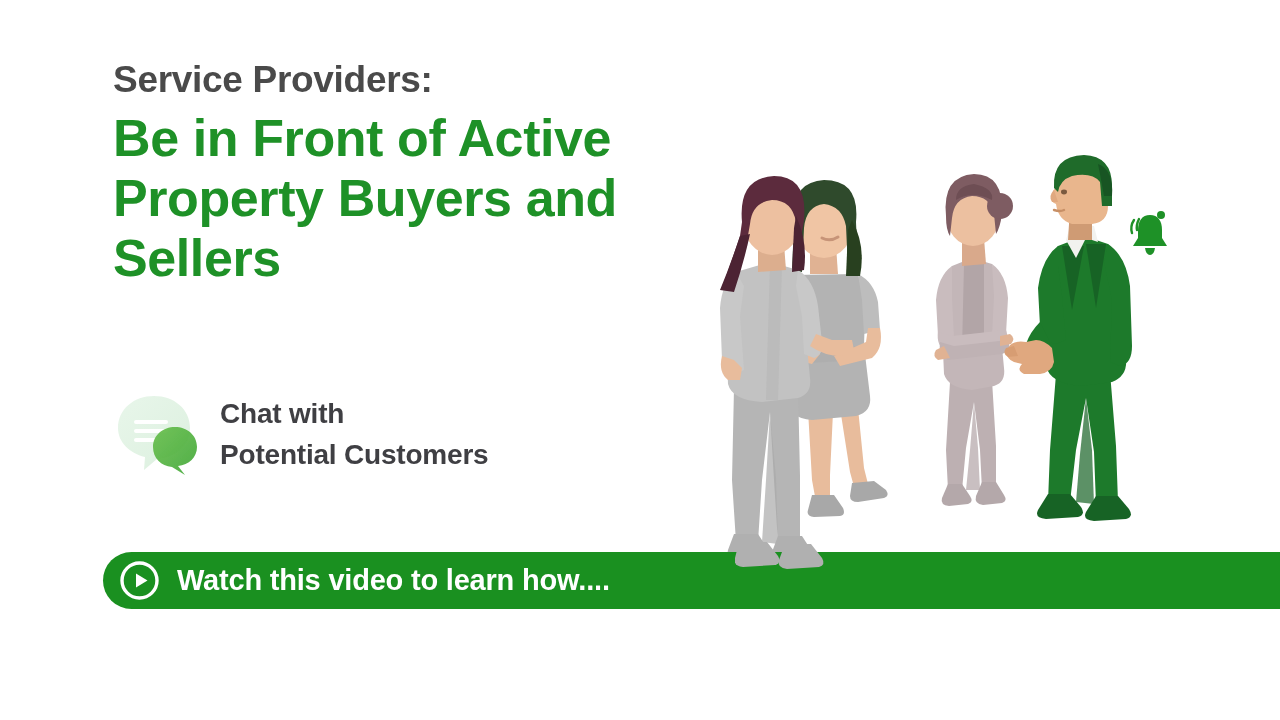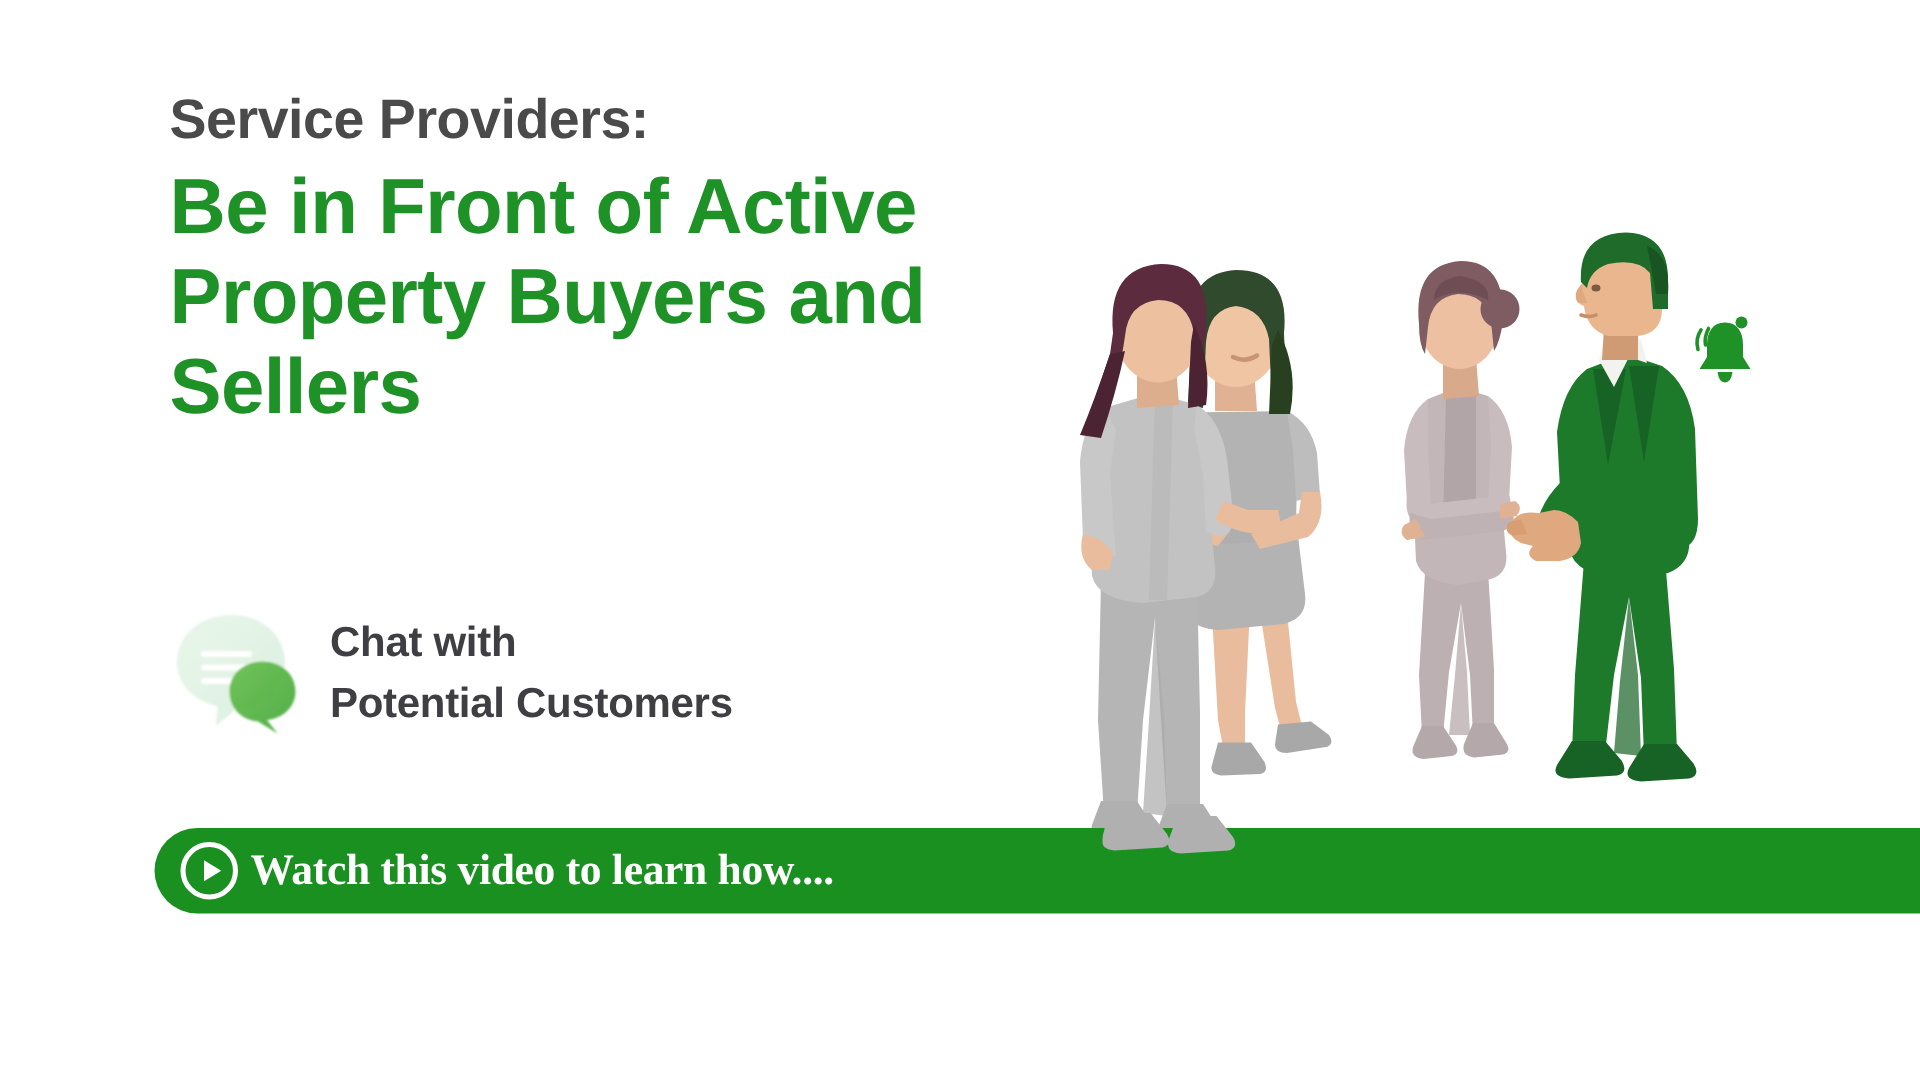--- a/index.html
+++ b/index.html
@@ -46,21 +46,21 @@
     color: #1e9127;
     line-height: 1.16;
     letter-spacing: -0.4px;
     max-width: 580px;
   }
 
   
   .feature-row {
     position: absolute;
     left: 110px;
-    top: 404px;
+    top: 390px;
     display: flex;
     align-items: center;
     gap: 18px;
   }
 
   .chat-icon {
     position: relative;
     width: 92px;
     height: 90px;
     flex: 0 0 auto;
@@ -112,27 +112,26 @@
   }
 
   .play-icon {
     width: 39px;
     height: 39px;
     flex: 0 0 auto;
   }
   .play-icon svg { display: block; width: 39px; height: 39px; }
 
   .cta-label {
-    margin-left: 8px;
+    margin-left: 18px;
     font-size: 29px;
     font-weight: 700;
     color: #ffffff;
     letter-spacing: -0.2px;
     white-space: nowrap;
-    font-family: Liberation Serif, serif;
   }
 
   
   .feet-overlay {
     position: absolute;
     left: 735px;
     top: 540px;
     width: 140px;
     height: 60px;
     z-index: 6;

